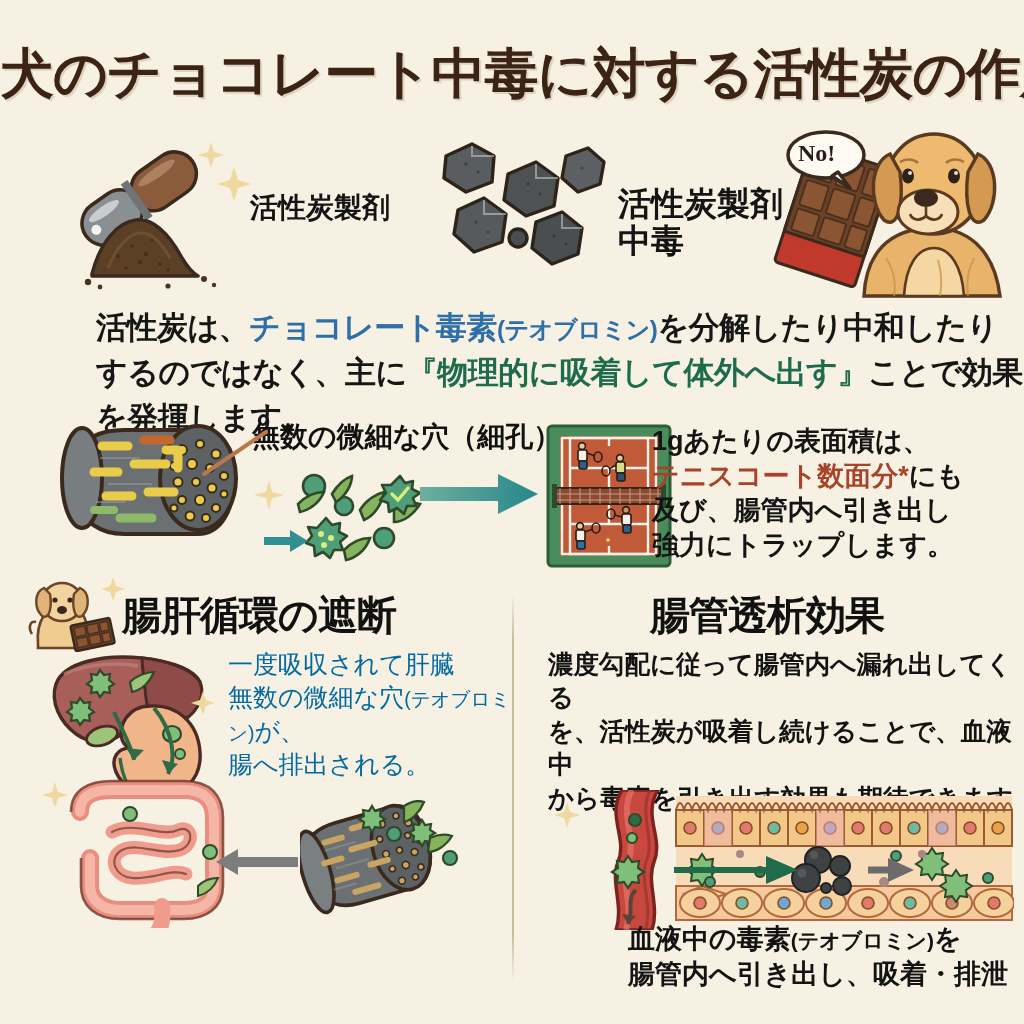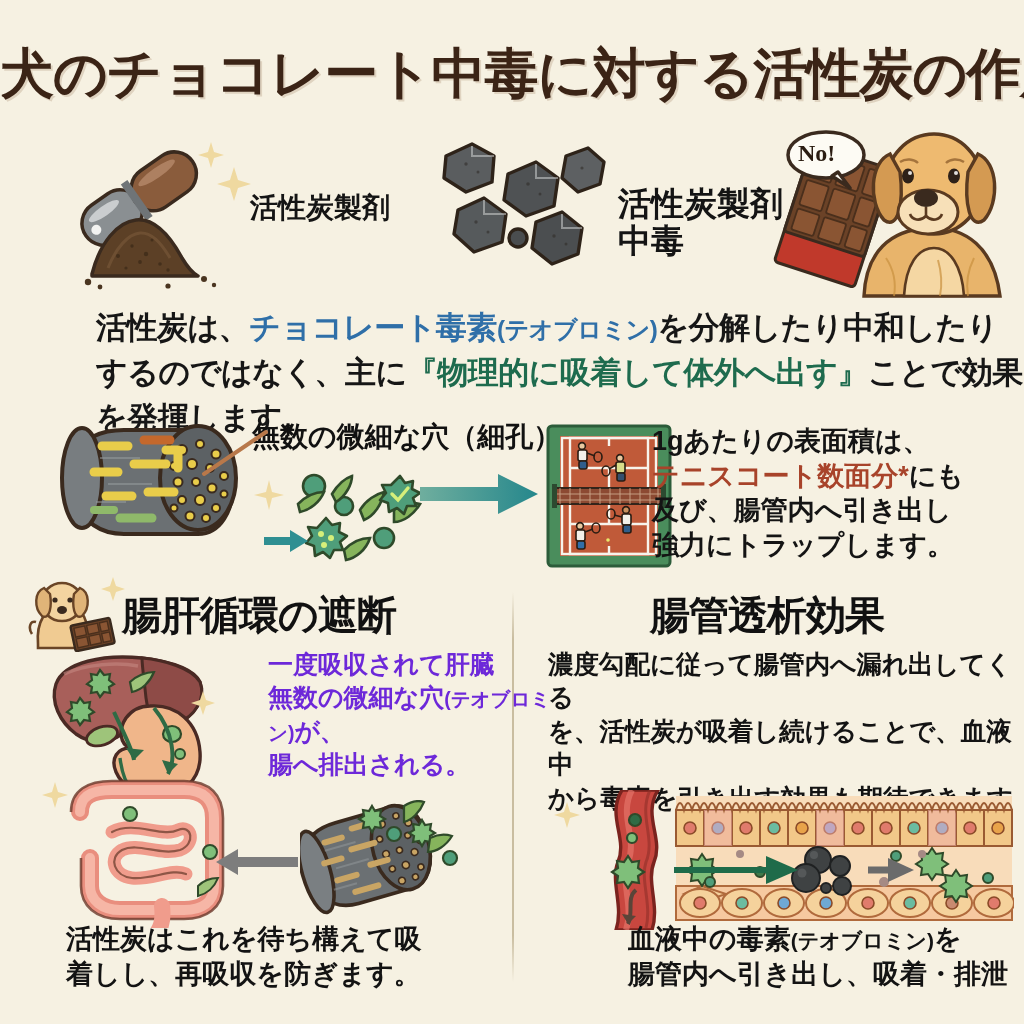--- a/index.html
+++ b/index.html
@@ -43,21 +43,21 @@
   }
 
   
   .sec-h { font-size:40px; font-weight:bold; color:#111; letter-spacing:-1px; }
   .sec-h-l { top:588px; left:122px; }
   .sec-h-r { top:588px; left:650px; }
 
   
   .col-l-body {
     top:648px; left:228px; width:290px;
-    font-size:25px; font-weight:bold; line-height:1.33; color:#6d28d9;margin-left:40px;
+    font-size:25px; font-weight:normal; line-height:1.33; color:#0369a1;
   }
   .col-r-body {
     top:648px; left:548px; width:468px;
     font-size:25.5px; font-weight:bold; line-height:1.31; color:#131313;
   }
   .cap {
     font-size:27px; font-weight:bold; line-height:1.3; color:#131313;
   }
   .cap-l { top:922px; left:66px; width:420px; }
   .cap-r { top:922px; left:628px; width:400px; }
@@ -563,24 +563,20 @@
       </g>
     </svg>
   </div>
 
   <div class="abs" style="top:848px; left:214px; width:84px; height:28px;">
     <svg width="84" height="28" viewBox="0 0 84 28">
         <path d="M84 9 L24 9 L24 1 L2 14 L24 27 L24 19 L84 19 Z" fill="#7d7d7d"></path>
       </svg>
   </div>
 
-  <div class="abs cap cap-l">
-    <div>活性炭はこれを待ち構えて吸</div>
-    <div>着しし、再吸収を防ぎます。</div>
-  </div>
 
   <div class="abs col-r-body">
     <div>濃度勾配に従って腸管内へ漏れ出してくる</div>
     <div>を、活性炭が吸着し続けることで、血液中</div>
     <div>から毒素を引き出す効果も期待できます</div>
   </div>
 
   <div class="abs spark" style="top:800px; left:552px;">
     <svg width="30" height="30" viewBox="0 0 30 30">
         <path d="M15 2 L18 12 L28 15 L18 18 L15 28 L12 18 L2 15 L12 12 Z" fill="#efd9a0"></path>

